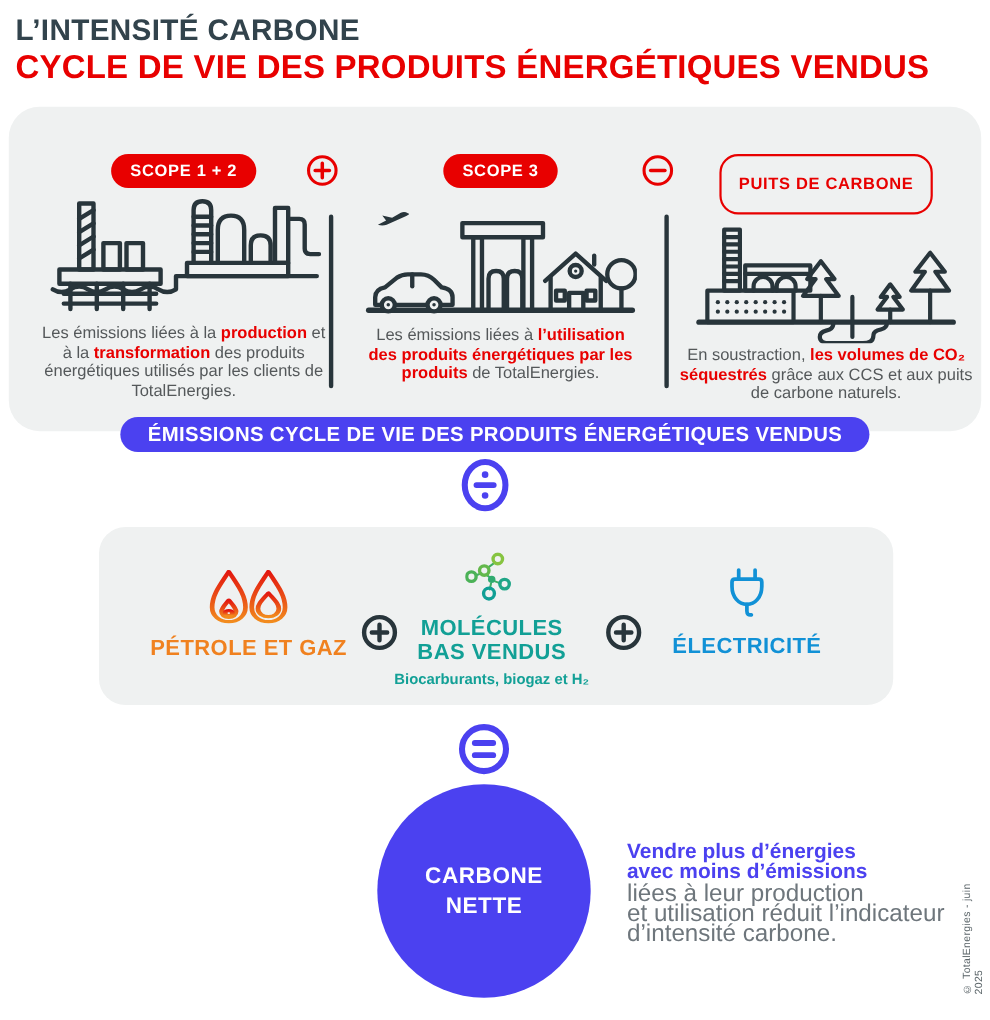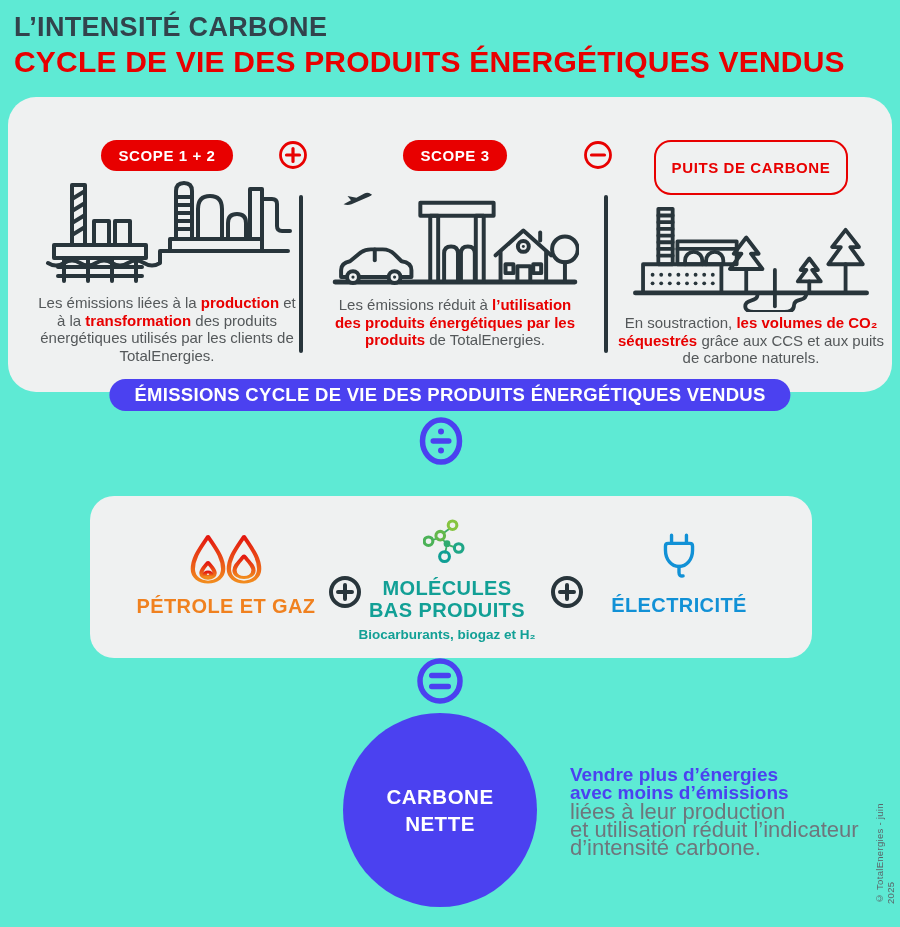--- a/index.html
+++ b/index.html
@@ -9,21 +9,21 @@
     --ink:#28353B;
     --body:#54585A;
     --panel:#EFF1F1;
     --orange:#F0811F;
     --teal:#12A096;
     --blue:#1191D6;
     --notegray:#6E767C;
   }
   html,body{margin:0;padding:0;background:#000;}
   .canvas{
-    position:relative;width:900px;height:927px;background:#5eead4;overflow:hidden;
+    position:relative;width:900px;height:927px;background:#ffffff;overflow:hidden;
     font-family:"Liberation Sans","DejaVu Sans",sans-serif;
   }
   
   .title1{position:absolute;left:14px;top:12px;margin:0;font-size:27px;font-weight:800;
     color:var(--slate);letter-spacing:.3px;}
   .title2{position:absolute;left:14px;top:45px;margin:0;font-size:30px;font-weight:800;
     color:var(--red);letter-spacing:.2px;white-space:nowrap;}
   
   .top-box{position:absolute;left:8px;top:97px;width:884px;height:295px;background:var(--panel);
     border-radius:28px;}
@@ -51,21 +51,21 @@
   .op-plus-red{left:270px;}
   .op-minus-red{left:575px;}
   
   .pill{position:absolute;background:var(--purple);color:#fff;font-weight:800;border-radius:18px;
     white-space:nowrap;z-index:5;transform:translateX(-50%);text-align:left;letter-spacing:.3px;}
   .banner1{left:450px;top:379px;height:32px;line-height:32px;font-size:18.5px;padding:0 25px;}
   .banner2{left:441px;top:471px;height:35px;line-height:35px;font-size:18.5px;padding:0 22px;}
   .op-divide{position:absolute;left:419px;top:416px;}
   .op-equals{position:absolute;left:416px;top:657px;}
   
-  .mid-box{position:absolute;left:90px;top:496px;width:722px;height:162px;background:var(--panel);
+  .mid-box{position:absolute;left:90px;top:479px;width:722px;height:162px;background:var(--panel);
     border-radius:24px;}
   .energy{position:absolute;text-align:center;}
   .energy-oil{left:36px;top:38px;width:200px;}
   .energy-mol{left:257px;top:23px;width:200px;}
   .energy-elec{left:489px;top:36px;width:200px;}
   .elabel{font-size:20px;font-weight:800;letter-spacing:.4px;white-space:nowrap;}
   .elabel.orange{color:var(--orange);margin-top:9px;}
   .elabel.teal{color:var(--teal);line-height:22px;}
   .elabel.blue{color:var(--blue);margin-top:8px;}
   .energy-mol .elabel:first-of-type{margin-top:8px;}
@@ -146,21 +146,21 @@
           <path d="M211,57 v-8"></path>
           <circle cx="194" cy="63" r="5.5"></circle>
             <circle cx="194" cy="63" r="1.5" fill="#28353B" stroke="none"></circle>
           <rect x="188" y="83" width="13" height="16"></rect>
           <rect x="176" y="81" width="8" height="9"></rect>
           <rect x="204" y="81" width="8" height="9"></rect>
           <circle cx="236" cy="66" r="13"></circle>
           <path d="M236,79 V99"></path>
         </svg>
       </div>
-      <p class="desc"><span>Les émissions réduit à </span><strong>l’utilisation des produits énergétiques par les produits</strong><span> de TotalEnergies.</span></p>
+      <p class="desc"><span>Les émissions liées à </span><strong>l’utilisation des produits énergétiques par les produits</strong><span> de TotalEnergies.</span></p>
     </div>
 
     <svg class="op-red op-minus-red" width="30" height="30" viewBox="0 0 30 30" fill="none" stroke="#E80000" stroke-linecap="round">
       <circle cx="15" cy="15" r="12.5" stroke-width="2.8"></circle>
       <path d="M8.5,15 H21.5" stroke-width="3.2"></path>
     </svg>
     <div class="vdivider vd2"></div>
 
     <div class="col col3">
       <span class="badge badge-outline">PUITS DE CARBONE</span>
@@ -248,21 +248,21 @@
           <path d="M44,14 L33,22 M24,30 L16,33 M31,32 L36,36 M44,42 L52,45 M38,45 L36,54" stroke="#3FAF62" stroke-width="3"></path>
           <circle cx="48" cy="9" r="7" stroke="#86C440" stroke-width="5"></circle>
           <circle cx="28" cy="26" r="7" stroke="#63B84B" stroke-width="5"></circle>
           <circle cx="9" cy="35" r="7" stroke="#4BB257" stroke-width="5"></circle>
           <circle cx="39" cy="39" r="5.5" fill="#2FAB6F"></circle>
           <circle cx="58" cy="46" r="7" stroke="#1FA687" stroke-width="5"></circle>
           <circle cx="35" cy="60" r="8" stroke="#109F95" stroke-width="5"></circle>
         </svg>
       </div>
       <div class="elabel teal">MOLÉCULES</div>
-      <div class="elabel teal">BAS PRODUITS</div>
+      <div class="elabel teal">BAS VENDUS</div>
       <div class="esub">Biocarburants, biogaz et H₂</div>
     </div>
 
     <svg class="op-dark op-dark2" width="34" height="34" viewBox="0 0 34 34" fill="none" stroke="#28353B" stroke-linecap="round">
       <circle cx="17" cy="17" r="14" stroke-width="4"></circle>
       <path d="M17,10 V24 M10,17 H24" stroke-width="4"></path>
     </svg>
 
     <div class="energy energy-elec">
       <div class="icon-wrap" style="display:flex;justify-content:center;">

